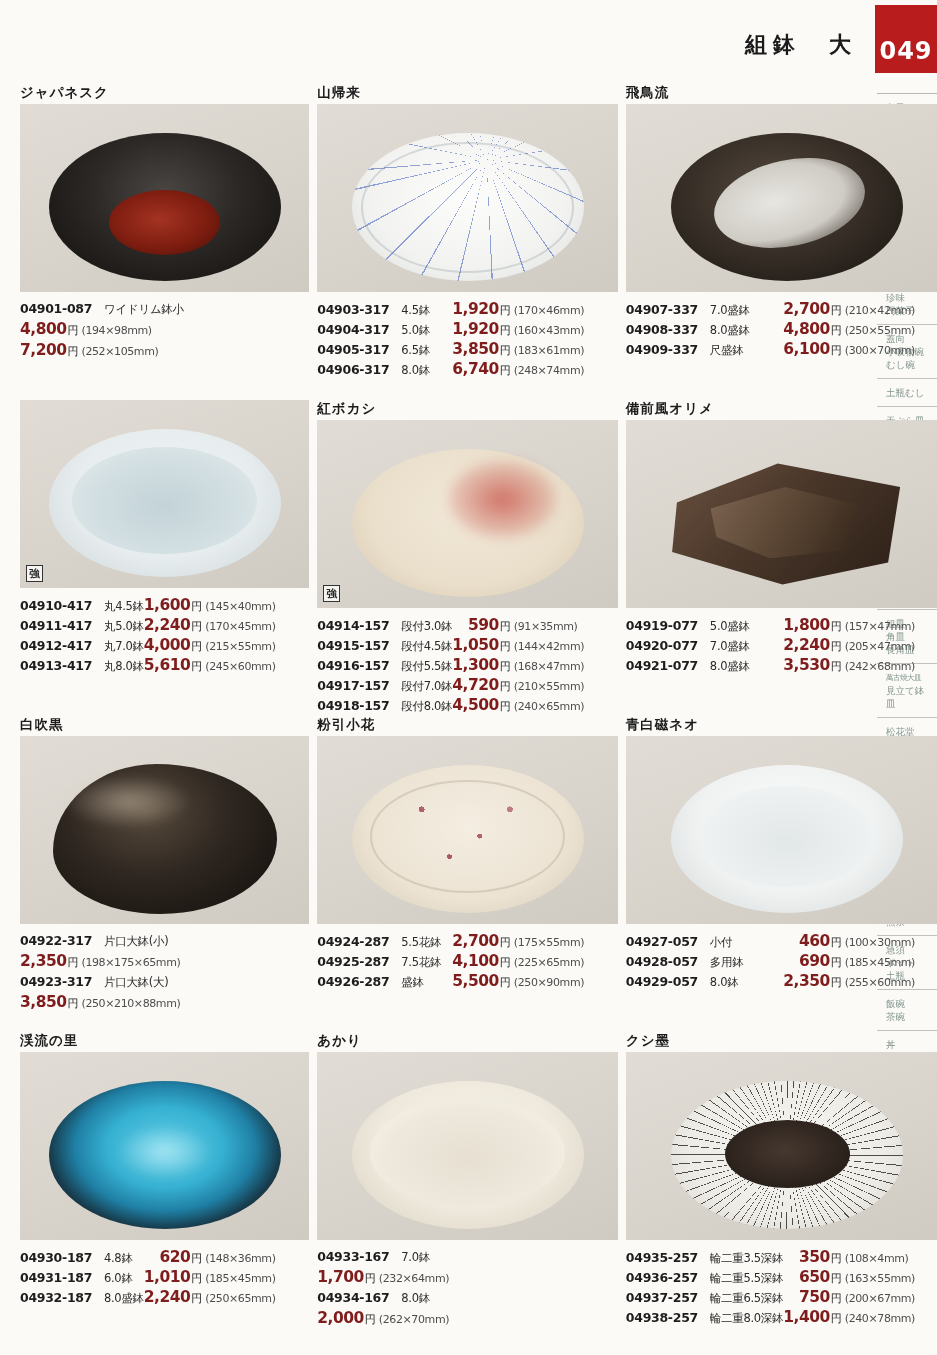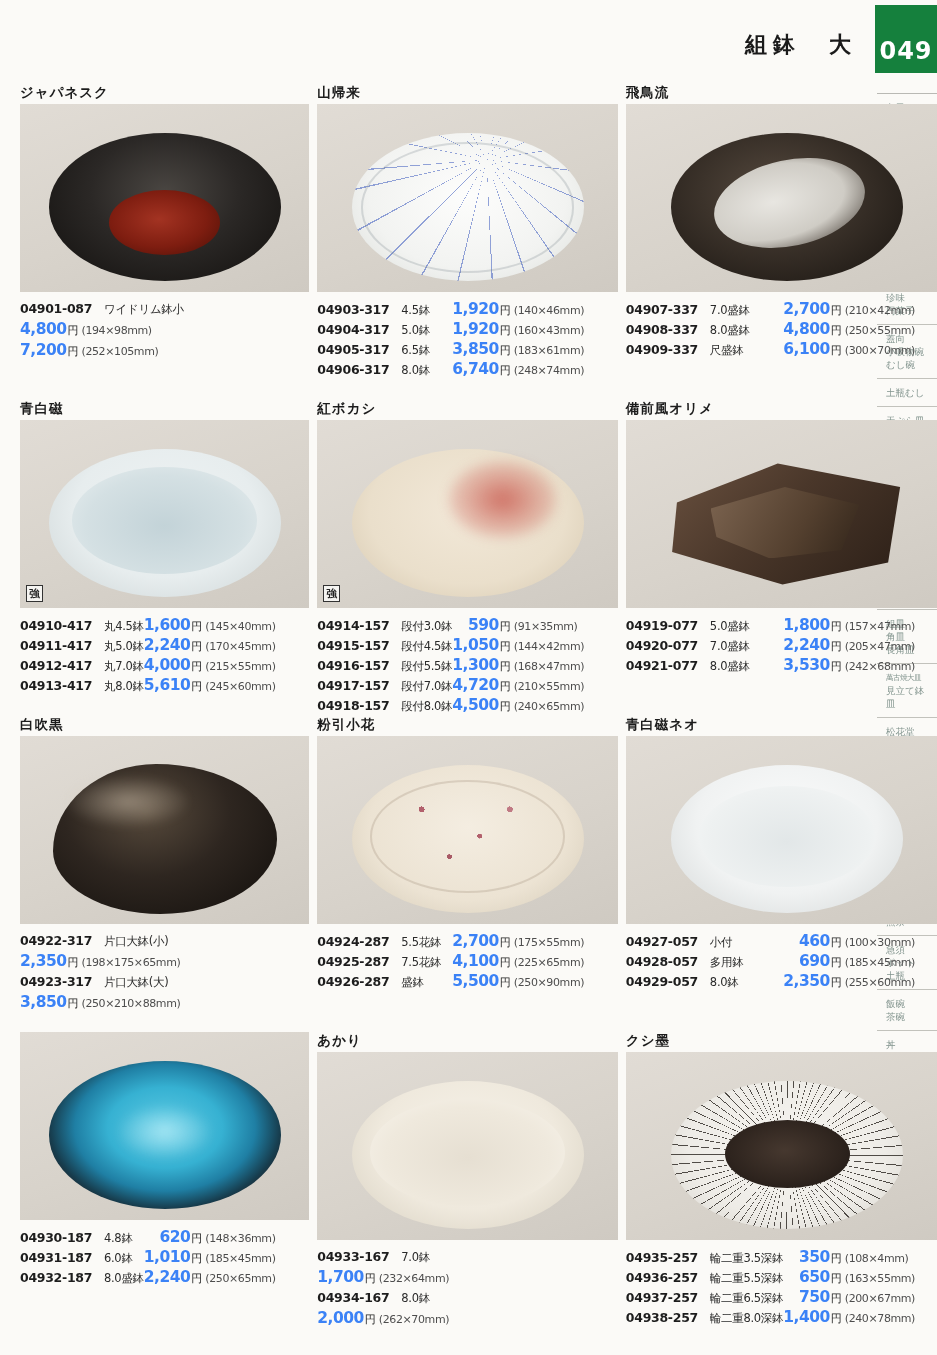--- a/index.html
+++ b/index.html
@@ -9,21 +9,21 @@
     font-family:"DejaVu Sans","Liberation Sans",sans-serif;
     color:#222;
   }
   
   .header-title{
     position:absolute;top:30px;right:80px;
     font-size:22px;font-weight:bold;letter-spacing:6px;color:#1a1a1a;margin-left:28px;
   }
   .page-badge{
     position:absolute;top:5px;right:0;width:62px;height:68px;
-    background:#15803d;color:#fff;display:flex;align-items:flex-end;justify-content:center;
+    background:#b91c1c;color:#fff;display:flex;align-items:flex-end;justify-content:center;
     font-size:24px;font-weight:bold;padding-bottom:8px;box-sizing:border-box;letter-spacing:1px;
   }
   
   .sidebar{
     position:absolute;top:93px;right:0;width:60px;bottom:28px;
     border-top:1px solid #b9b9b4;
     font-size:9.5px;color:#82948e;
   }
   .sb-group{padding:7px 2px 7px 9px;border-bottom:1px solid #c2c2bc;line-height:13px;}
   .sb-group.active{background:#7b5ba2;color:#fff;font-weight:bold;}
@@ -97,21 +97,21 @@
   [data-bowl="kushi"]{background:
     repeating-conic-gradient(from 0deg at 50% 50%,rgba(40,35,30,.8) 0deg 0.5deg,rgba(0,0,0,0) 0.5deg 5deg),
     radial-gradient(ellipse at 50% 45%,#f6f4f0 0%,#eeece7 60%,#d5d2cb 100%);}
   [data-bowl="kushi"]::after{left:23%;top:26%;width:54%;height:46%;
     background:radial-gradient(ellipse at 48% 45%,#46382f 0%,#2e241e 60%,#1b1511 100%);}
   
   .items{margin-top:7px;}
   .item-line{display:flex;align-items:baseline;height:20px;line-height:20px;white-space:nowrap;}
   .code{font-weight:bold;font-size:12.5px;width:84px;flex:0 0 auto;color:#1d1d1d;letter-spacing:-0.3px;}
   .name{font-size:11.5px;color:#2a2a2a;flex:1 1 auto;letter-spacing:-0.3px;}
-  .price{font-weight:bold;font-size:15.5px;color:#3b82f6;letter-spacing:-0.5px;text-align:right;}
+  .price{font-weight:bold;font-size:15.5px;color:#7f1d1d;letter-spacing:-0.5px;text-align:right;}
   .yen{font-size:11px;color:#222;margin:0 3px 0 1px;}
   .dims{font-size:11px;color:#4d4d4d;width:104px;flex:0 0 auto;text-align:left;letter-spacing:-0.4px;}
   .item-line.l2 .price{margin-left:0;}
   .item-line .price{margin-left:auto;}
   .item-line.l2{height:21px;}
   .item-line.l2 .dims{width:auto;}
 </style>
 </head>
 <body>
 
@@ -257,21 +257,21 @@
     <div class="photo">
       <div class="bowl" data-bowl="sankirai"></div>
 
     </div>
     <div class="items">
         <div class="item-line">
           <span class="code">04903-317</span>
           <span class="name">4.5鉢</span>
           <span class="price">1,920</span>
           <span class="yen">円</span>
-          <span class="dims">(140×46mm)</span>
+          <span class="dims">(170×46mm)</span>
         </div>
         <div class="item-line">
           <span class="code">04904-317</span>
           <span class="name">5.0鉢</span>
           <span class="price">1,920</span>
           <span class="yen">円</span>
           <span class="dims">(160×43mm)</span>
         </div>
         <div class="item-line">
           <span class="code">04905-317</span>
@@ -313,21 +313,20 @@
         <div class="item-line">
           <span class="code">04909-337</span>
           <span class="name">尺盛鉢</span>
           <span class="price">6,100</span>
           <span class="yen">円</span>
           <span class="dims">(300×70mm)</span>
         </div>
       </div>
   </div>
     <div class="card">
-    <div class="card-title">青白磁</div>
     <div class="photo">
       <div class="bowl" data-bowl="seihakuji"></div>
       <div class="strong-badge">強</div>
     </div>
     <div class="items">
         <div class="item-line">
           <span class="code">04910-417</span>
           <span class="name">丸4.5鉢</span>
           <span class="price">1,600</span>
           <span class="yen">円</span>
@@ -511,20 +510,21 @@
         <div class="item-line">
           <span class="code">04929-057</span>
           <span class="name">8.0鉢</span>
           <span class="price">2,350</span>
           <span class="yen">円</span>
           <span class="dims">(255×60mm)</span>
         </div>
       </div>
   </div>
     <div class="card">
+    <div class="card-title">渓流の里</div>
     <div class="photo">
       <div class="bowl" data-bowl="keiryu"></div>
 
     </div>
     <div class="items">
         <div class="item-line">
           <span class="code">04930-187</span>
           <span class="name">4.8鉢</span>
           <span class="price">620</span>
           <span class="yen">円</span>

